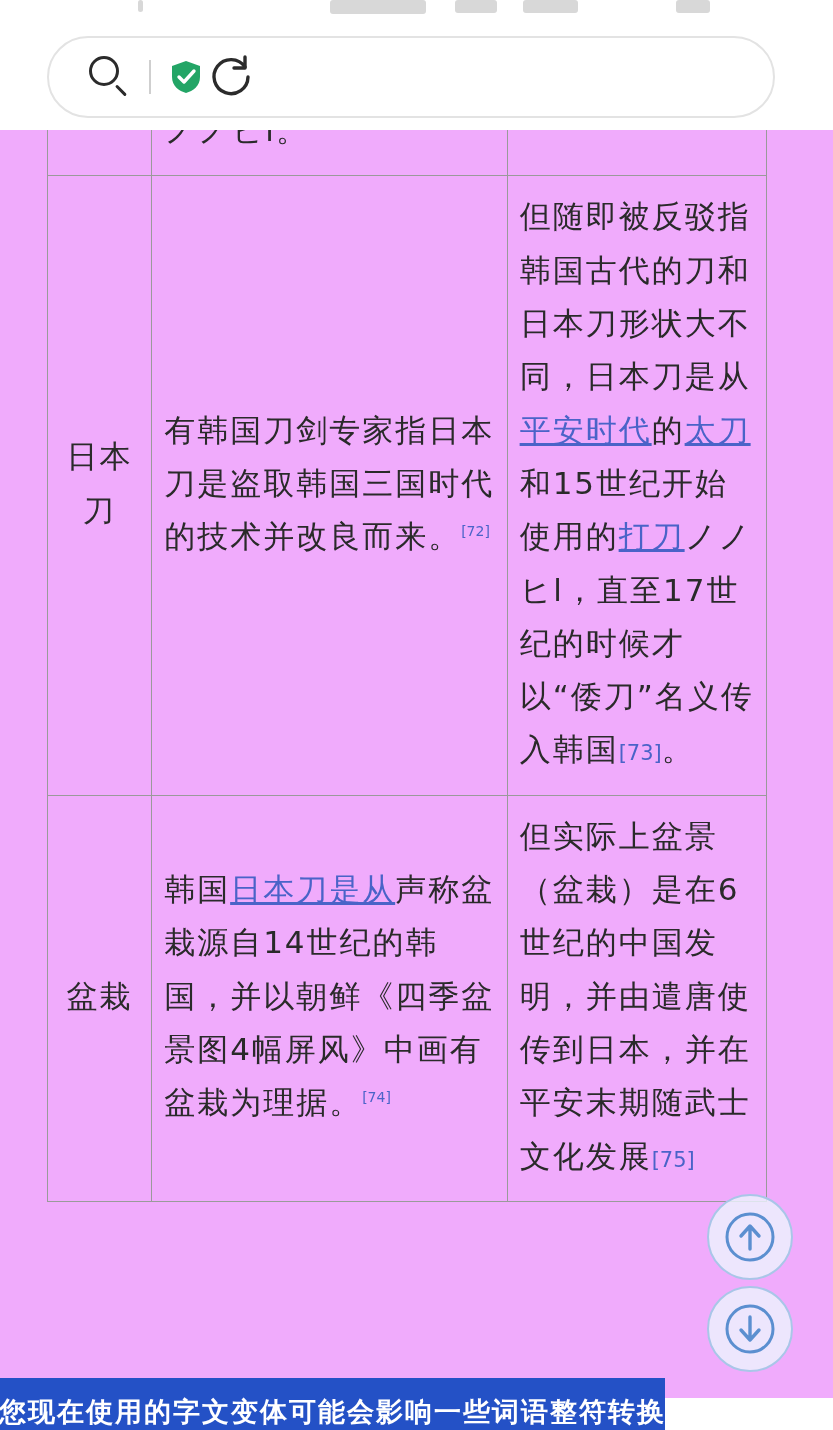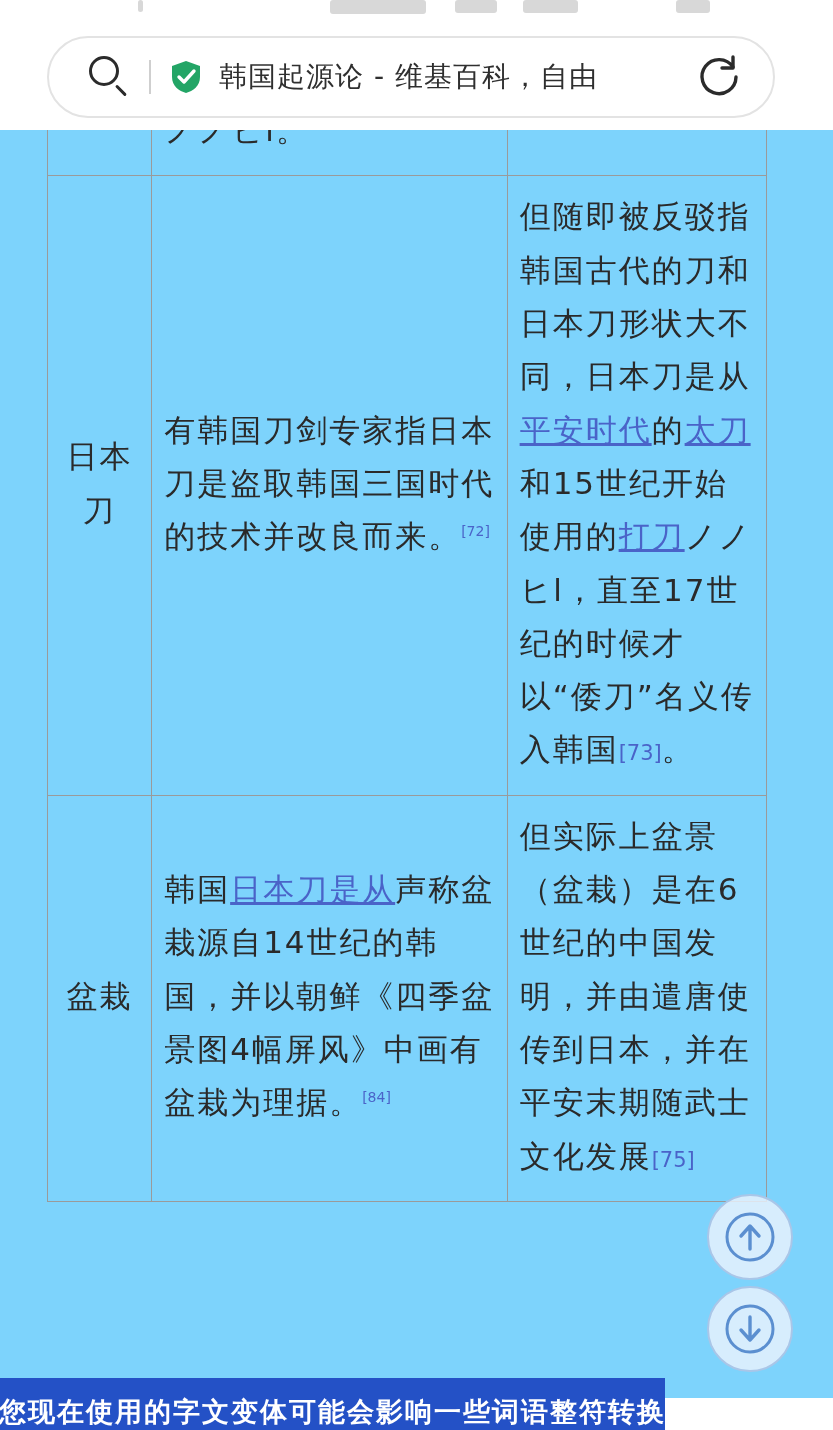--- a/index.html
+++ b/index.html
@@ -105,21 +105,21 @@
     flex: 0 0 auto;
   }
 
   
   .page {
     position: absolute;
     left: 0; top: 130px;
     width: 833px;
     height: 1268px;
     overflow: hidden;
-    background: #7dd3fc;
+    background: #f0abfc;
   }
   .tbl {
     position: absolute;
     left: 47px;
     top: -40px;
     width: 720px;
     border-collapse: collapse;
     table-layout: fixed;
   }
   .tbl td {
@@ -217,21 +217,20 @@
       <div class="ring"></div>
         <div class="handle"></div>
     </div>
     <div class="addr-divider"></div>
     <div class="shield-icon">
       <svg width="38" height="38" viewBox="0 0 38 38">
         <path d="M19 3 L33 8 V19 C33 28 26 33 19 35 C12 33 5 28 5 19 V8 Z" fill="#23a566"></path>
         <path d="M12 19 L17 24 L27 13" stroke="#ffffff" stroke-width="3.4" fill="none" stroke-linecap="round" stroke-linejoin="round"></path>
       </svg>
     </div>
-    <div class="addr-text">韩国起源论 - 维基百科，自由</div>
     <div class="reload-icon">
       <svg width="52" height="52" viewBox="0 0 52 52">
         <path d="M40 16 A17 17 0 1 0 43 26" stroke="#2b2b2b" stroke-width="3.4" fill="none" stroke-linecap="round"></path>
         <path d="M40 6 L40 17 L29 17" stroke="#2b2b2b" stroke-width="3.4" fill="none" stroke-linecap="round" stroke-linejoin="round"></path>
       </svg>
     </div>
   </div>
 </div>
 
 <div class="page">
@@ -256,21 +255,21 @@
           <span>有韩国刀剑专家指日本刀是盗取韩国三国时代的技术并改良而来。</span><span class="ref">[72]</span>
         </td>
         <td>
           <span>但随即被反驳指韩国古代的刀和日本刀形状大不同，日本刀是从</span><span class="lnk">平安时代</span><span>的</span><span class="lnk">太刀</span><span>和15世纪开始使用的</span><span class="lnk">打刀</span><span>ノノヒl，直至17世纪的时候才以“倭刀”名义传入韩国</span><span class="ref-inline">[73]</span><span>。</span>
         </td>
       </tr>
 
       <tr>
         <td class="cell-term">盆栽</td>
         <td>
-          <span>韩国</span><span class="lnk">日本刀是从</span><span>声称盆栽源自14世纪的韩国，并以朝鲜《四季盆景图4幅屏风》中画有盆栽为理据。</span><span class="ref">[84]</span>
+          <span>韩国</span><span class="lnk">日本刀是从</span><span>声称盆栽源自14世纪的韩国，并以朝鲜《四季盆景图4幅屏风》中画有盆栽为理据。</span><span class="ref">[74]</span>
         </td>
         <td>
           <span>但实际上盆景（盆栽）是在6世纪的中国发明，并由遣唐使传到日本，并在平安末期随武士文化发展</span><span class="ref-inline">[75]</span>
         </td>
       </tr>
     </tbody>
   </table>
 </div>
 
 <div class="scroll-btns">

